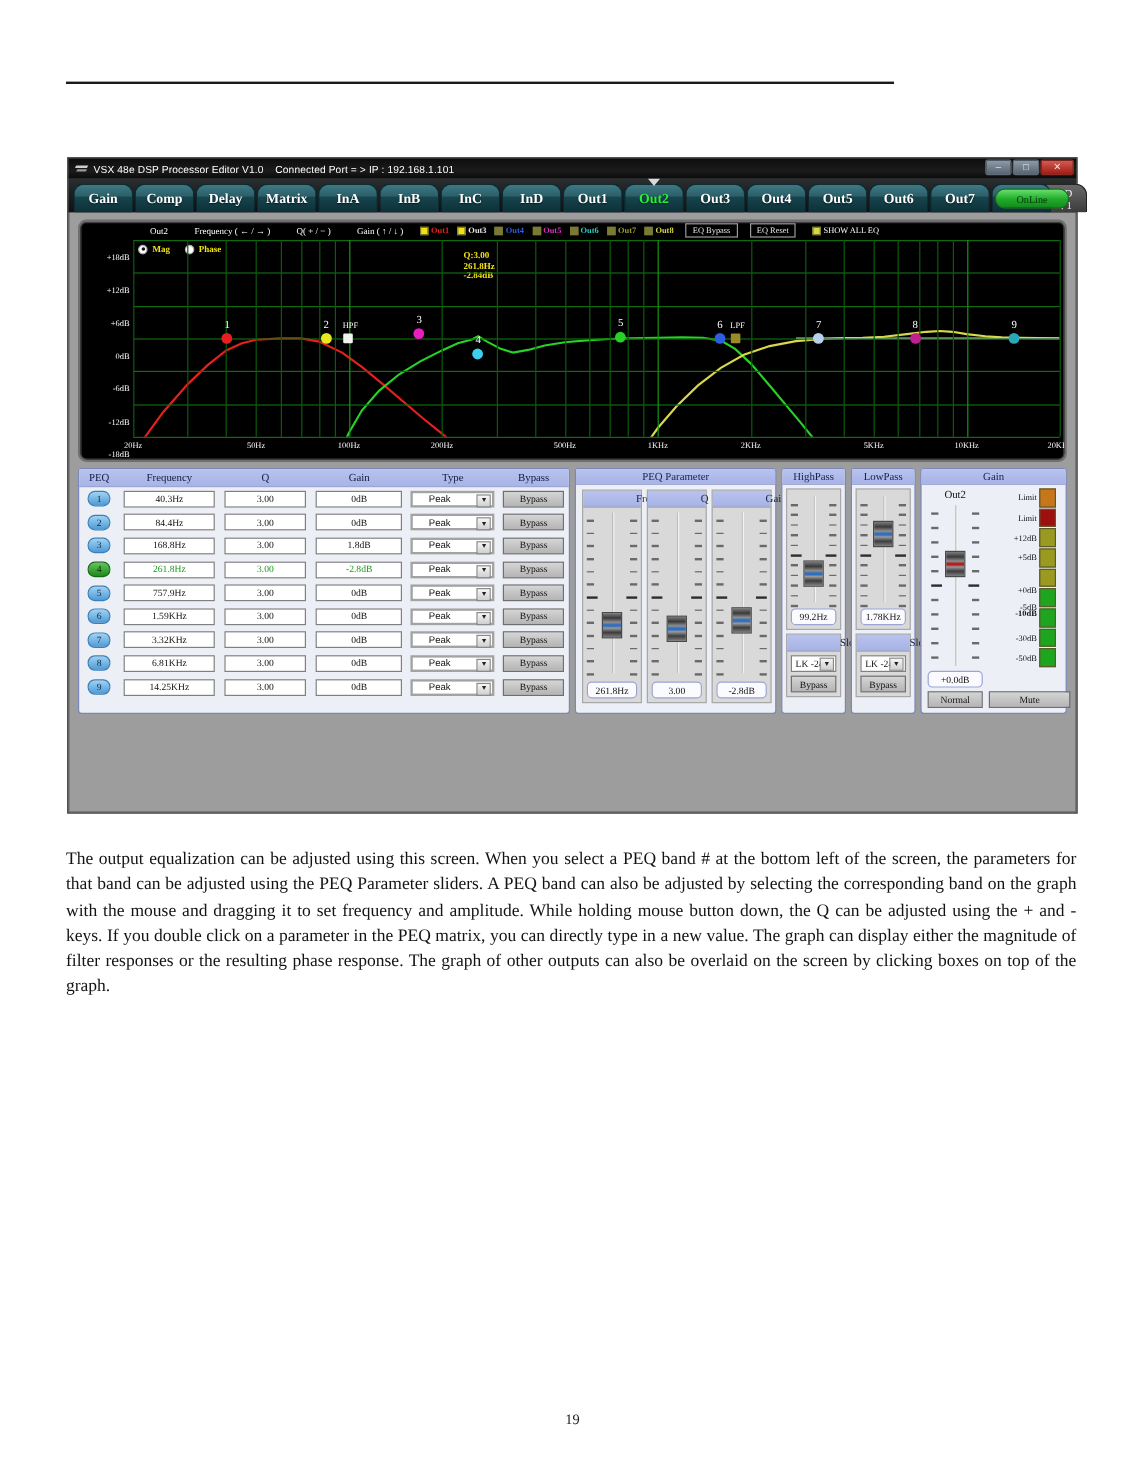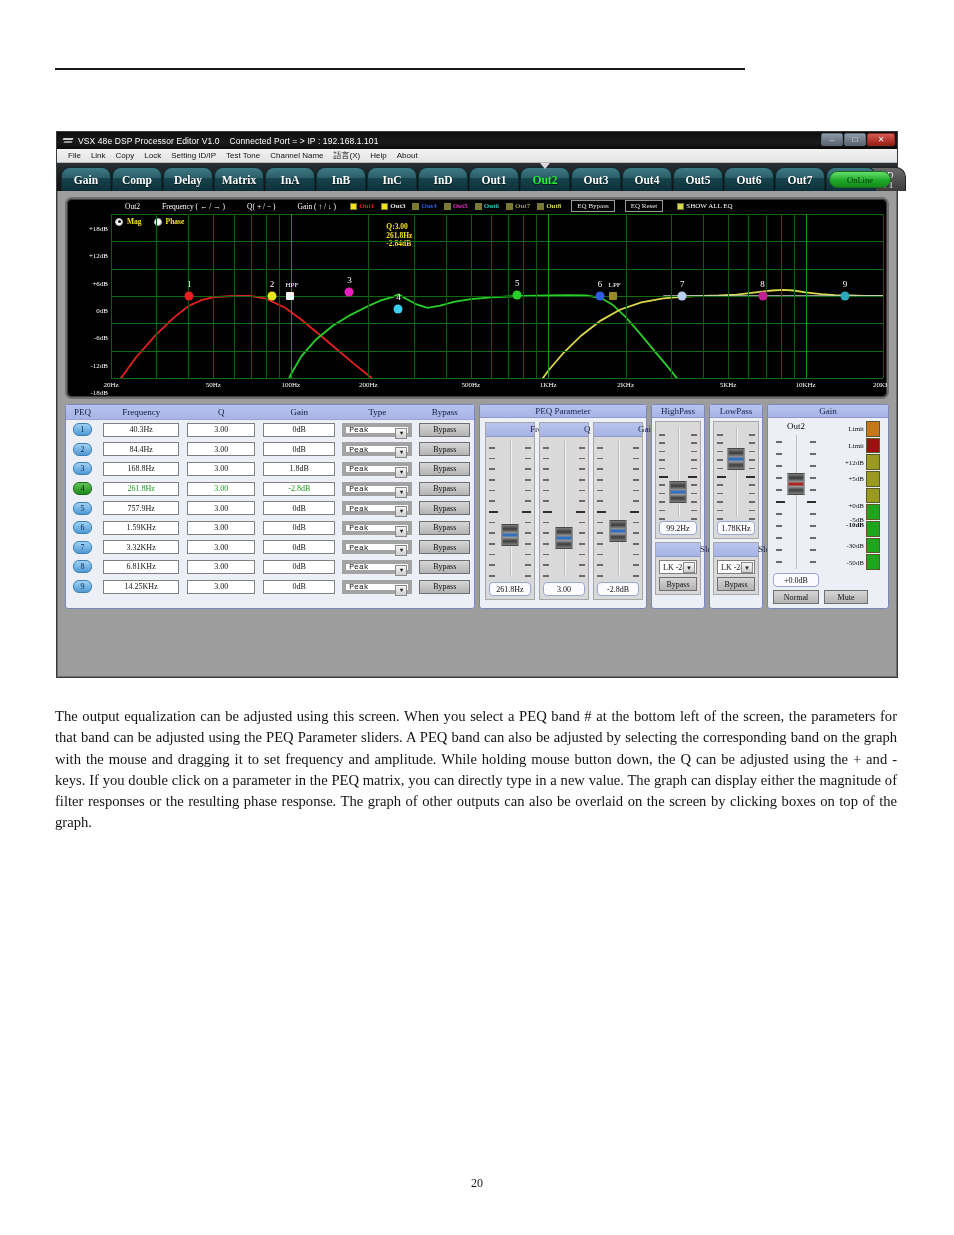--- a/index.html
+++ b/index.html
@@ -167,23 +167,23 @@
   }
   .peq-row.selected .peq-badge { background:linear-gradient(to bottom,#62c558,#1f8a1c); border-color:#176b16; color:#042a04;}
   .cell-input {
     height:14px; background:#ffffff; border:1px solid #808080;
     box-shadow:1px 1px 0 #ffffff inset;
     font-size:8px; color:#111; display:flex; align-items:center; justify-content:center;
     font-family:"Liberation Serif", serif; margin:0 4px;
   }
   .peq-row.selected .cell-input { color:#1b9b1b; }
   .cell-select {
-    height:14px; background:#ffffff; border:4px solid #a3a3a3;
+    height:14px; background:#ffffff; border:2px solid #a3a3a3;
     font-size:8px; color:#111; display:flex; align-items:center;
-    font-family:Liberation Mono, monospace; margin:0 3px; padding-left:3px;
+    font-family:Liberation Sans, sans-serif; margin:0 3px; padding-left:13px;
     position:relative; justify-content:flex-start;
   }
   .cell-select .arrow {
     position:absolute; right:1px; top:1px; width:12px; height:11px;
     background:linear-gradient(to bottom,#f6f6f6,#cfcfcf); border:1px solid #8a8a8a;
     display:flex; align-items:center; justify-content:center; font-size:6px; color:#222;
   }
   .byp-btn {
     height:14px; margin:0 4px; font-size:8px; color:#111;
     background:linear-gradient(to bottom,#d5d5d5,#b4b4b4);
@@ -283,32 +283,20 @@
   <div id="titlebar">
     <span id="titlebar-icon"></span>
     <span id="titlebar-text">VSX 48e DSP Processor Editor V1.0    Connected Port = &gt; IP : 192.168.1.101</span>
     <div id="win-btns">
       <div class="win-btn">–</div>
       <div class="win-btn">□</div>
       <div class="win-btn close">✕</div>
     </div>
   </div>
 
-  <div id="menubar">
-    <span class="menu-item">File</span>
-    <span class="menu-item">Link</span>
-    <span class="menu-item">Copy</span>
-    <span class="menu-item">Lock</span>
-    <span class="menu-item">Setting ID/IP</span>
-    <span class="menu-item">Test Tone</span>
-    <span class="menu-item">Channel Name</span>
-    <span class="menu-item">語言(X)</span>
-    <span class="menu-item">Help</span>
-    <span class="menu-item">About</span>
-  </div>
 
   <div id="tabbar">
     <div class="tab">
         <span>Gain</span>
       </div>
     <div class="tab">
         <span>Comp</span>
       </div>
     <div class="tab">
         <span>Delay</span>
@@ -914,21 +902,21 @@
               <div class="tick" style="top: 104px; right: 3px;"></div>
               <div class="tick" style="top: 116px; left: 3px;"></div>
               <div class="tick" style="top: 116px; right: 3px;"></div>
               <div class="tick" style="top: 128px; left: 3px;"></div>
               <div class="tick" style="top: 128px; right: 3px;"></div>
             </div>
           <div class="thumb red" style="top:51px"></div>
         </div>
         <div class="sl-val" style="position:absolute;left:5px;top:155px;width:46px;right:auto">+0.0dB</div>
         <div class="mini-btn" style="position:absolute;left:5px;top:172px;width:46px">Normal</div>
-        <div class="mini-btn" style="position:absolute;left:56px;top:172px;width:44px">Mute</div>
+        <div class="mini-btn" style="position:absolute;left:56px;top:172px;width:68px">Mute</div>
         <div id="meter-labels" style="position:absolute;left:52px;top:3px;width:44px;height:150px">
             <div class="meter-lbl" style="top: 8.33333px;">Limit</div>
             <div class="meter-lbl" style="top: 25px;">Limit</div>
             <div class="meter-lbl" style="top: 41.6667px;">+12dB</div>
             <div class="meter-lbl" style="top: 58.3333px;">+5dB</div>
             <div class="meter-lbl" style="top: 85px; font-family: Liberation Serif, serif;">+0dB</div>
             <div class="meter-lbl" style="top: 99px;">-5dB</div>
             <div class="meter-lbl" style="top: 104px; font-weight: bold;">-10dB</div>
             <div class="meter-lbl" style="top: 125px;">-30dB</div>
             <div class="meter-lbl" style="top: 141.667px;">-50dB</div>
@@ -945,13 +933,13 @@
             <div class="meter-seg" style="left: 0px; right: 0px; top: 133.333px; height: 15.6667px; background: rgb(29, 166, 29);"></div>
           </div>
       </div>
     </div>
   </div>
 
 
 </div>
 
 <div id="body-text">The output equalization can be adjusted using this screen.  When you select a PEQ band # at the bottom left of the screen, the parameters for that band can be adjusted using the PEQ Parameter sliders.  A PEQ band can also be adjusted by selecting the corresponding band on the graph with the mouse and dragging it to set frequency and amplitude.  While holding mouse button down, the Q can be adjusted using the + and - keys.  If you double click on a parameter in the PEQ matrix, you can directly type in a new value.  The graph can display either the magnitude of filter responses or the resulting phase response.  The graph of other outputs can also be overlaid on the screen by clicking boxes on top of the graph.</div>
-<div id="page-number">20</div>
+<div id="page-number">19</div>
 
 </body></html>

